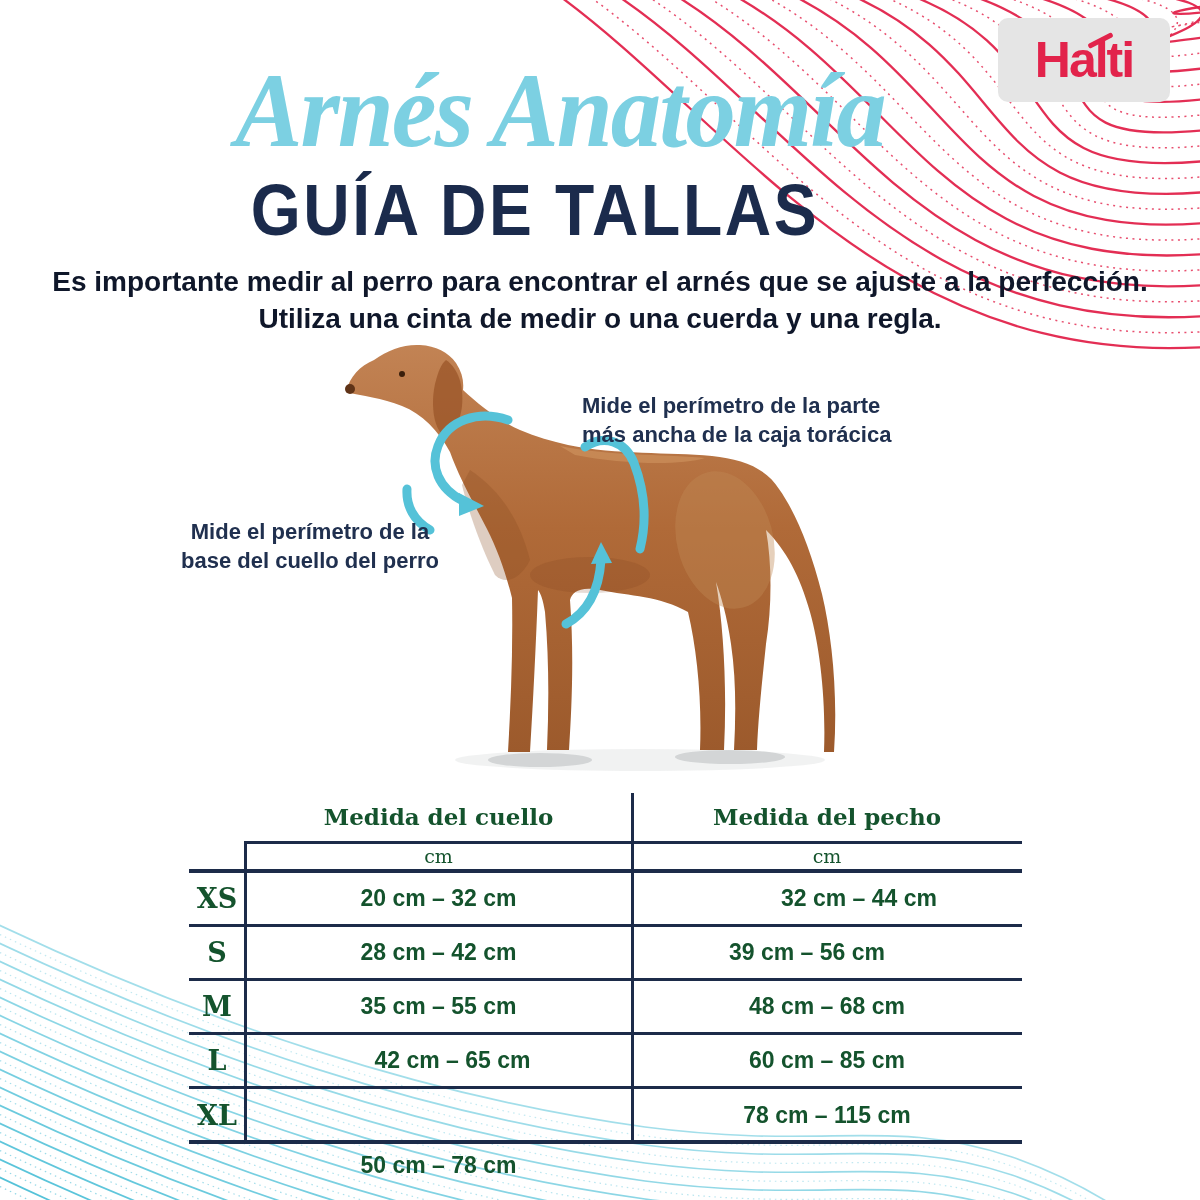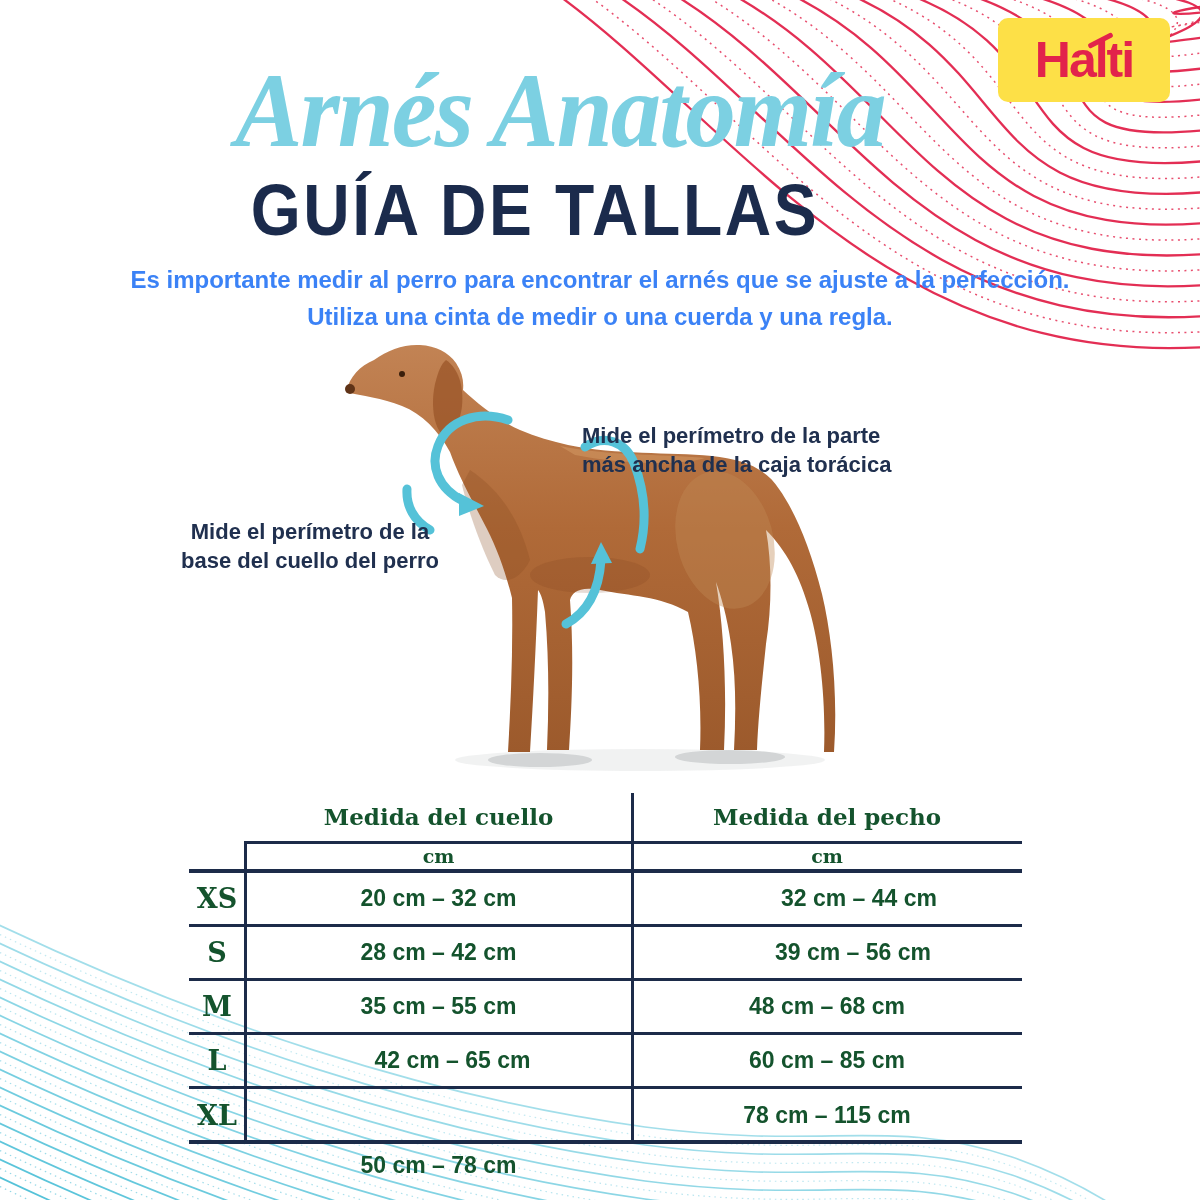--- a/index.html
+++ b/index.html
@@ -1,47 +1,47 @@
 <!DOCTYPE html>
 <html><head>
 <meta charset="utf-8">
 <style>
   html,body{margin:0;padding:0;background:#ffffff;}
   .page{position:relative;width:1200px;height:1200px;background:#ffffff;overflow:hidden;
         font-family:"Liberation Sans", sans-serif;color:#1c2b49;}
   svg.bg{position:absolute;left:0;top:0;width:1200px;height:1200px;z-index:0;}
 
-  .logo-box{position:absolute;left:998px;top:18px;width:172px;height:84px;background:#fde047;
+  .logo-box{position:absolute;left:998px;top:18px;width:172px;height:84px;background:#e5e5e5;
             border-radius:10px;z-index:1;display:flex;align-items:center;justify-content:center;}
   .logo-text{font-size:50px;font-weight:bold;letter-spacing:-2px;color:#e2234b;position:relative;
              font-family:"Liberation Sans", sans-serif;}
   .t-slash{position:absolute;left:89px;top:20px;width:27px;height:5px;background:#e2234b;
            transform:rotate(-27deg);border-radius:2px;}
 
   .script-title{position:absolute;left:0;top:50px;width:1120px;text-align:center;z-index:2;margin:0;
                 font-family:"Liberation Serif", serif;font-style:italic;font-weight:bold;
                 font-size:106px;color:#7cd0e2;transform:scaleX(.95);letter-spacing:-2px;}
   .main-title{position:absolute;left:0;top:168px;width:1070px;text-align:center;z-index:2;margin:0;
               font-size:73px;font-weight:700;color:#1b2b4c;letter-spacing:3px;
               transform:scaleX(.88);transform-origin:center;}
   .intro{position:absolute;left:0;width:1200px;text-align:center;z-index:2;margin:0;
-         font-size:24px;font-weight:700;color:#3b82f6;}
+         font-size:28px;font-weight:700;color:#0f172a;}
   .intro.l1{top:266px;}
   .intro.l2{top:303px;}
 
   .note{position:absolute;z-index:2;font-size:22px;font-weight:600;line-height:29px;color:#20304f;}
-  .note-chest{left:582px;top:391px;text-align:left;margin-top:30px;}
+  .note-chest{left:582px;top:391px;text-align:left;}
   .note-neck{left:178px;top:517px;width:264px;text-align:center;}
 
   .tbl{position:absolute;left:0;top:0;z-index:2;}
   .hline,.vline{position:absolute;background:#1c2b49;}
   .cell{position:absolute;display:flex;align-items:center;justify-content:center;
         color:#14532d;white-space:nowrap;}
   .th{font-family:"DejaVu Serif", serif;font-weight:bold;font-size:23px;}
-  .unit{font-family:"DejaVu Serif", serif;font-weight:bold;font-size:19px;}
+  .unit{font-family:"DejaVu Serif", serif;font-weight:normal;font-size:19px;}
   .size{font-family:"DejaVu Serif", serif;font-weight:bold;font-size:27px;}
   .val{font-family:"Liberation Sans", sans-serif;font-weight:700;font-size:23px;}
 </style>
 </head>
 <body>
 
 <div class="page">
 
   <svg class="bg" viewBox="0 0 1200 1200">
     <defs>
@@ -187,21 +187,21 @@
     <div class="cell unit" style="left:632px;top:843px;width:390px;height:26px;">cm</div>
 
     <div>
       <div class="cell size" style="left:189px;top:884px;width:56px;height:28px;">XS</div>
       <div class="cell val" style="left:245px;top:884px;width:387px;height:28px;">20 cm – 32 cm</div>
       <div class="cell val" style="left:664px;top:884px;width:390px;height:28px;">32 cm – 44 cm</div>
     </div>
     <div>
       <div class="cell size" style="left:189px;top:938px;width:56px;height:28px;">S</div>
       <div class="cell val" style="left:245px;top:938px;width:387px;height:28px;">28 cm – 42 cm</div>
-      <div class="cell val" style="left:658px;top:938px;width:390px;height:28px;">39 cm – 56 cm</div>
+      <div class="cell val" style="left:612px;top:938px;width:390px;height:28px;">39 cm – 56 cm</div>
     </div>
     <div>
       <div class="cell size" style="left:189px;top:992px;width:56px;height:28px;">M</div>
       <div class="cell val" style="left:245px;top:992px;width:387px;height:28px;">35 cm – 55 cm</div>
       <div class="cell val" style="left:632px;top:992px;width:390px;height:28px;">48 cm – 68 cm</div>
     </div>
     <div>
       <div class="cell size" style="left:189px;top:1046px;width:56px;height:28px;">L</div>
       <div class="cell val" style="left:259px;top:1046px;width:387px;height:28px;">42 cm – 65 cm</div>
       <div class="cell val" style="left:632px;top:1046px;width:390px;height:28px;">60 cm – 85 cm</div>

